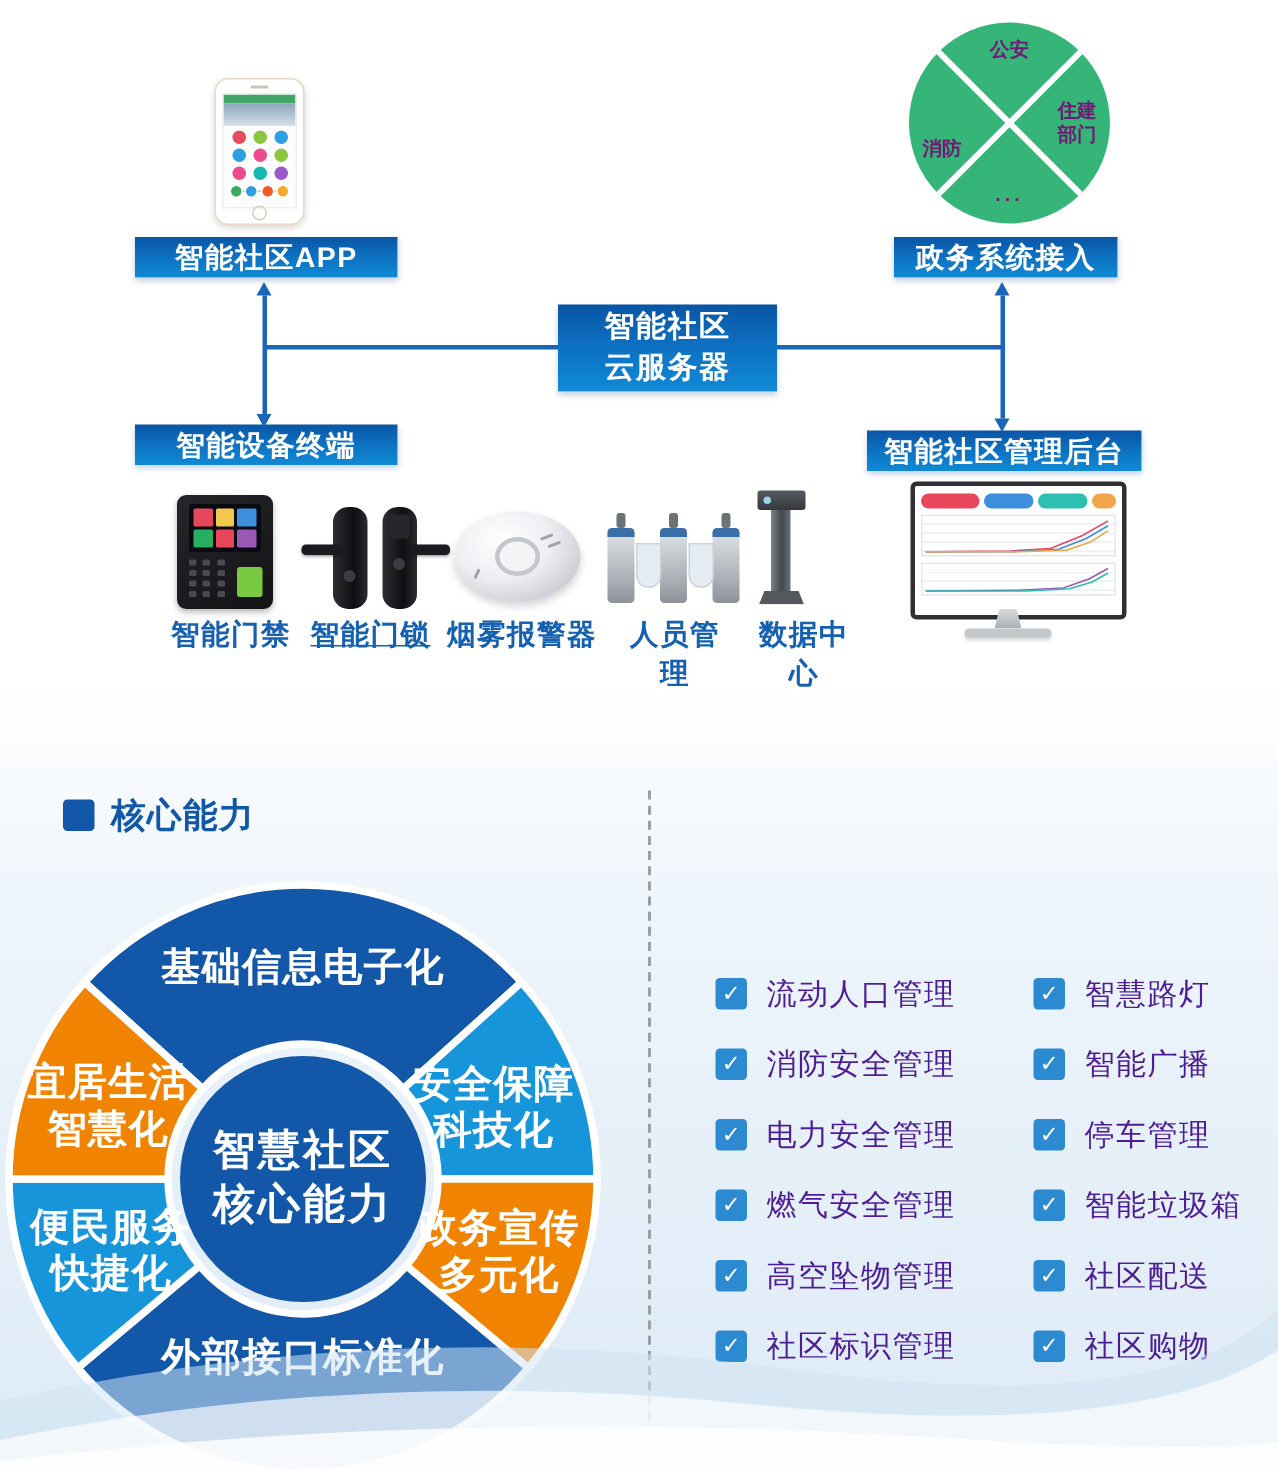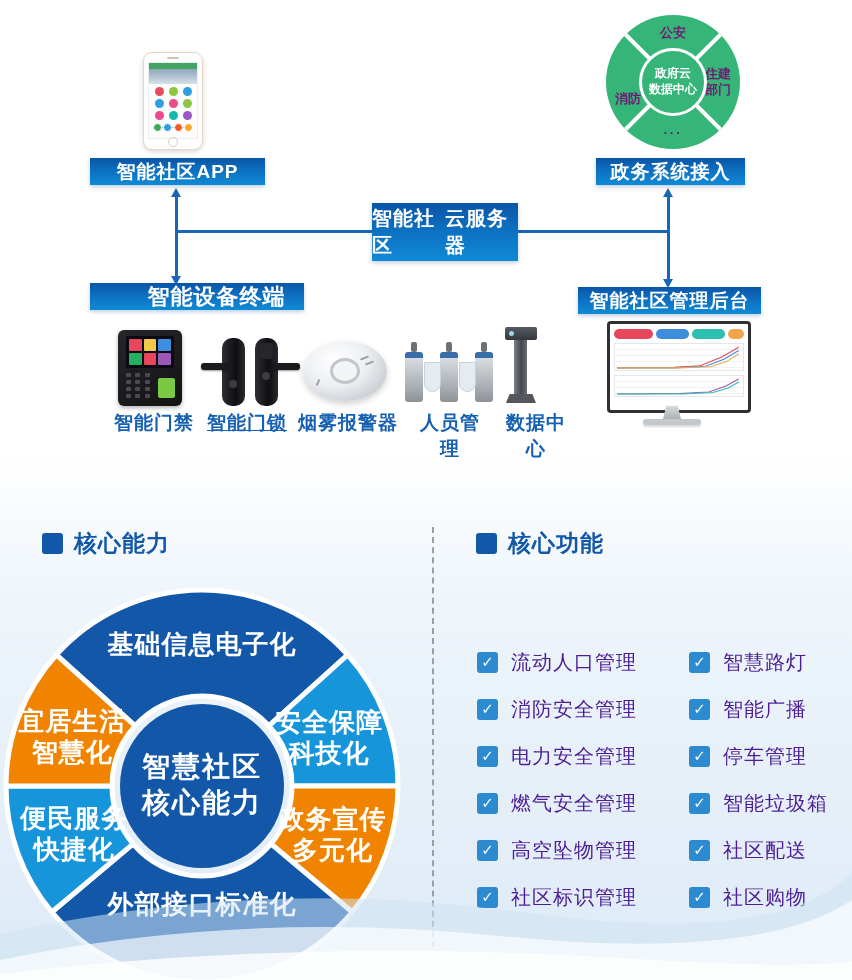--- a/index.html
+++ b/index.html
@@ -5,23 +5,23 @@
   html,body{margin:0;padding:0;background:#fff;font-family:"Liberation Sans","DejaVu Sans",sans-serif;}
   #canvas{position:relative;width:852px;height:980px;overflow:hidden;background:#ffffff;margin:0 auto;}
   .abs{position:absolute;}
 
   
   .bbox{position:absolute;display:flex;align-items:center;justify-content:center;
         background:linear-gradient(180deg,#0a55a6 0%,#0d6fc0 45%,#0f8ad6 100%);
         color:#fff;font-weight:bold;letter-spacing:1px;box-shadow:0 2px 4px rgba(10,70,140,.25);}
   #box-app{left:90px;top:158px;width:175px;height:27px;font-size:19px;}
   #box-gov{left:596px;top:158px;width:149px;height:27px;font-size:19px;}
-  #box-terminal{left:90px;top:283px;width:175px;height:27px;font-size:22px;padding-left:39px;}
+  #box-terminal{left:90px;top:283px;width:175px;height:27px;font-size:19px;}
   #box-admin{left:578px;top:287px;width:183px;height:27px;font-size:19px;}
-  #box-cloud{left:372px;top:203px;width:146px;height:58px;font-size:20px;flex-direction:row;line-height:1.35;}
+  #box-cloud{left:372px;top:203px;width:146px;height:58px;font-size:20px;flex-direction:column;line-height:1.35;}
 
   
   .hline{position:absolute;height:3px;background:#1a66b6;}
   .varrow{position:absolute;width:3px;background:#1a66b6;}
   .varrow::before{content:"";position:absolute;top:-9px;left:-4px;border-left:5.5px solid transparent;border-right:5.5px solid transparent;border-bottom:9px solid #1a66b6;}
   .varrow::after{content:"";position:absolute;bottom:-9px;left:-4px;border-left:5.5px solid transparent;border-right:5.5px solid transparent;border-top:9px solid #1a66b6;}
 
   
   #phone{left:143px;top:52px;width:58px;height:96px;background:#fff;border:1.5px solid #e7d8c6;border-radius:9px;box-shadow:0 2px 5px rgba(0,0,0,.15);}
   #phone .speaker{position:absolute;top:4px;left:50%;transform:translateX(-50%);width:12px;height:2px;border-radius:2px;background:#cfc4b4;}
@@ -149,24 +149,20 @@
     <div id="gov-circle" class="abs">
       <div class="diag" style="transform:rotate(45deg);"></div>
       <div class="diag" style="transform:rotate(-45deg);"></div>
       <div class="gc-label" style="left:0;right:0;top:10px;">公安</div>
       <div class="gc-label" style="left:9px;top:76px;text-align:right;">消防</div>
       <div class="gc-label" style="right:9px;top:51px;">
         <div>住建</div>
         <div>部门</div>
       </div>
       <div class="gc-label" style="left:0;right:0;bottom:8px;letter-spacing:2px;">···</div>
-      <div id="gov-center">
-        <div>政府云</div>
-        <div>数据中心</div>
-      </div>
     </div>
 
     <div id="box-app" class="bbox">智能社区APP</div>
     <div id="box-gov" class="bbox">政务系统接入</div>
     <div id="box-cloud" class="bbox">
       <div>智能社区</div>
       <div>云服务器</div>
     </div>
     <div id="box-terminal" class="bbox">智能设备终端</div>
     <div id="box-admin" class="bbox">智能社区管理后台</div>
@@ -265,24 +261,20 @@
     <div class="dev-label" style="left:411px;width:78px;">人员管理</div>
     <div class="dev-label" style="left:497px;width:78px;">数据中心</div>
   </div>
 
   <div id="divider" class="abs"></div>
 
   <div id="head-cap" class="sec-head">
     <div class="sq"></div>
     <div>核心能力</div>
   </div>
-  <div id="head-func" class="sec-head">
-    <div class="sq"></div>
-    <div>核心功能</div>
-  </div>
 
   <svg id="donut-svg" viewBox="0 0 400 400">
       <path d="M54.34361420643077,68.85040115366377 A196,196 0 0 1 345.65638579356926,68.8504011536638 L266.8830342929655,139.77824542770276 A90,90 0 0 0 133.11696570703452,139.77824542770276 Z" fill="#1257A8" stroke="#ffffff" stroke-width="5" stroke-linejoin="round"></path>
       <text text-anchor="middle" x="200" y="67">基础信息电子化</text>
       <path d="M345.65638579356926,68.8504011536638 A196,196 0 0 1 396,200 L290,200 A90,90 0 0 0 266.8830342929655,139.77824542770276 Z" fill="#1795DB" stroke="#ffffff" stroke-width="5" stroke-linejoin="round"></path>
       <text text-anchor="middle"><tspan x="326.9669380036194" y="145.26195886183916">安全保障</tspan><tspan x="326.9669380036194" y="176.26195886183916">科技化</tspan></text>
       <path d="M396,200 A196,196 0 0 1 350.1447108513197,325.9863714985617 L268.943999880708,257.85088487178854 A90,90 0 0 0 290,200 Z" fill="#F08300" stroke="#ffffff" stroke-width="5" stroke-linejoin="round"></path>
       <text text-anchor="middle"><tspan x="330.61727428924127" y="241.54079992226795">政务宣传</tspan><tspan x="330.61727428924127" y="272.540799922268">多元化</tspan></text>
       <path d="M350.1447108513197,325.9863714985617 A196,196 0 0 1 49.85528914868033,325.98637149856177 L131.05600011929198,257.85088487178854 A90,90 0 0 0 268.943999880708,257.85088487178854 Z" fill="#1257A8" stroke="#ffffff" stroke-width="5" stroke-linejoin="round"></path>
       <text text-anchor="middle" x="200" y="327">外部接口标准化</text>

